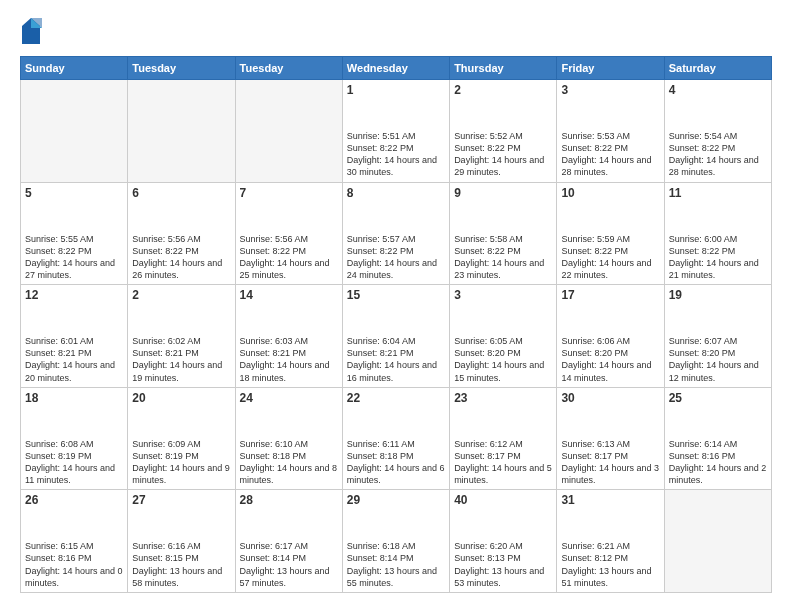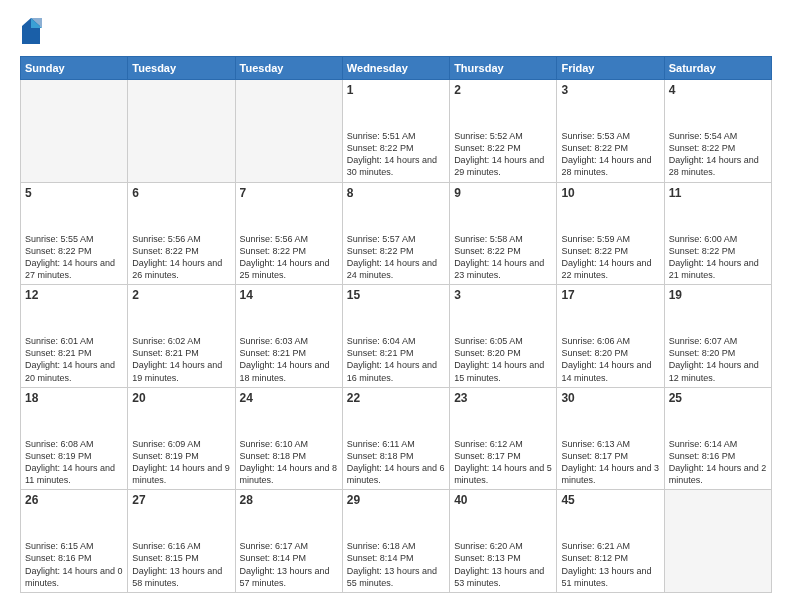--- a/index.html
+++ b/index.html
@@ -264,20 +264,20 @@
           </td>
           <td>
             <span class="day-number">29</span>
             <div class="day-info">Sunrise: 6:18 AM<br>Sunset: 8:14 PM<br>Daylight: 13 hours and 55 minutes.</div>
           </td>
           <td>
             <span class="day-number">40</span>
             <div class="day-info">Sunrise: 6:20 AM<br>Sunset: 8:13 PM<br>Daylight: 13 hours and 53 minutes.</div>
           </td>
           <td>
-            <span class="day-number">45</span>
+            <span class="day-number">31</span>
             <div class="day-info">Sunrise: 6:21 AM<br>Sunset: 8:12 PM<br>Daylight: 13 hours and 51 minutes.</div>
           </td>
           <td class="empty"></td>
         </tr>
       </tbody>
   </table>
 </div>
 
 </body></html>

